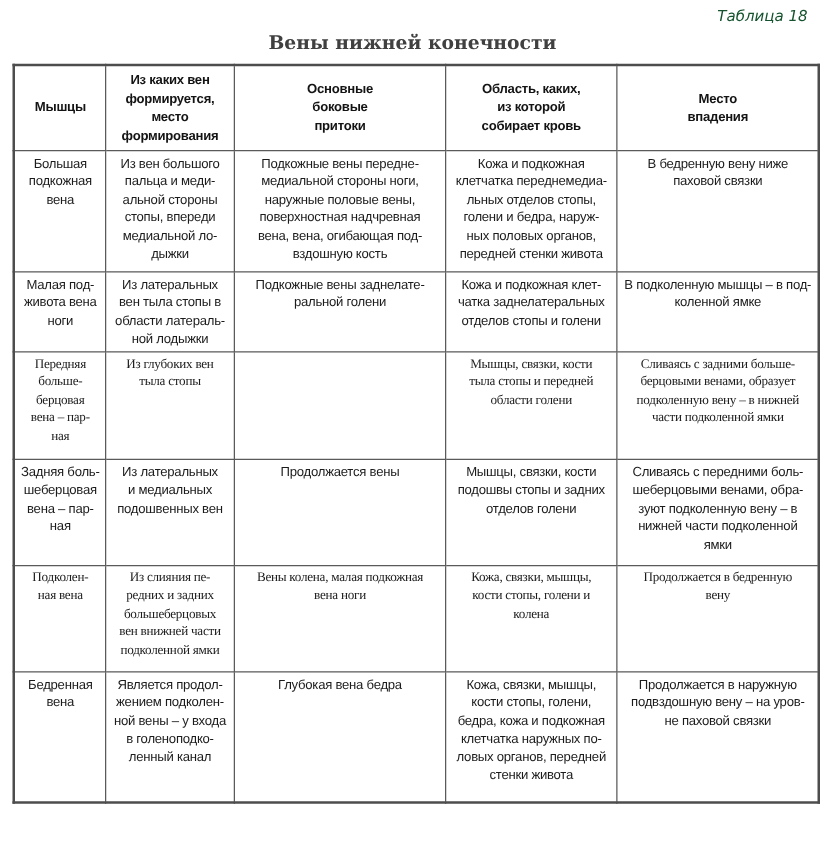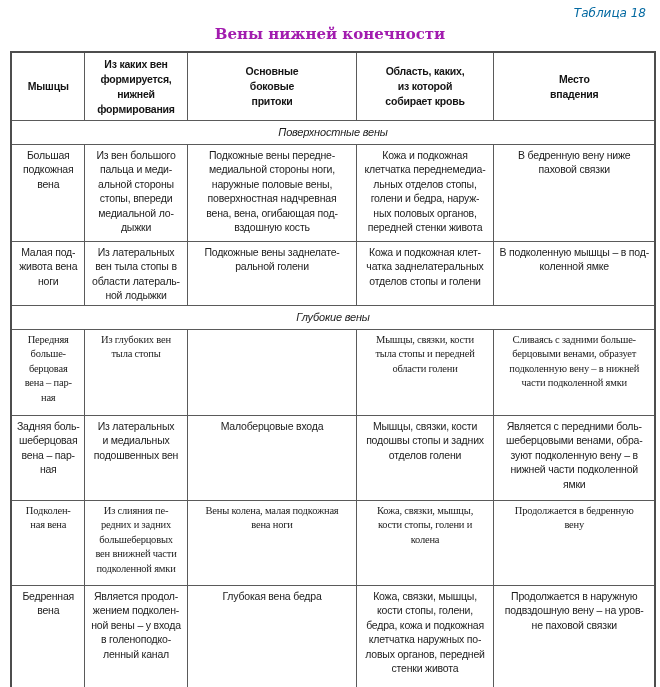--- a/index.html
+++ b/index.html
@@ -19,30 +19,30 @@
     box-sizing: border-box;
   }
   .table-label {
     padding-top: 6px;
     padding-right: 14px;
     text-align: right;
     font-family: "DejaVu Sans", sans-serif;
     font-style: italic;
     font-size: 12px;
     line-height: 14px;
-    color: #0369a1;
+    color: #14532d;
   }
   .page-title {
     margin: 6px 0 0 0;
     text-align: center;
     font-family: "DejaVu Serif", serif;
     font-weight: bold;
     font-size: 15px;
     line-height: 17px;
-    color: #a21caf;
+    color: #404040;
   }
   table.veins {
     border-collapse: collapse;
     table-layout: fixed;
     margin: 8px 0 0 10px;
     width: 644px;
     background: #ffffff;
     border: 2px solid #4d4d4d;
   }
   col.c1 { width: 73px; }
@@ -102,36 +102,33 @@
         <col class="c2">
         <col class="c3">
         <col class="c4">
         <col class="c5">
     </colgroup>
     <thead>
       <tr class="header-row">
         <th>Мышцы</th>
         <th>Из каких вен
 формируется,
-нижней
+место
 формирования</th>
         <th>Основные
 боковые
 притоки</th>
         <th>Область, каких,
 из которой
 собирает кровь</th>
         <th>Место
 впадения</th>
       </tr>
     </thead>
     <tbody>
-      <tr class="section-row">
-        <td colspan="5">Поверхностные вены</td>
-      </tr>
 
       <tr class="row-1">
         <td>Большая
 подкожная
 вена</td>
         <td>Из вен большого
 пальца и меди-
 альной стороны
 стопы, впереди
 медиальной ло-
@@ -162,23 +159,20 @@
 ной лодыжки</td>
         <td>Подкожные вены заднелате-
 ральной голени</td>
         <td>Кожа и подкожная клет-
 чатка заднелатеральных
 отделов стопы и голени</td>
         <td>В подколенную мышцы – в под-
 коленной ямке</td>
       </tr>
 
-      <tr class="section-row">
-        <td colspan="5">Глубокие вены</td>
-      </tr>
 
       <tr class="row-3">
         <td>Передняя
 больше-
 берцовая
 вена – пар-
 ная</td>
         <td>Из глубоких вен
 тыла стопы</td>
         <td></td>
@@ -192,25 +186,25 @@
       </tr>
 
       <tr class="row-4">
         <td>Задняя боль-
 шеберцовая
 вена – пар-
 ная</td>
         <td>Из латеральных
 и медиальных
 подошвенных вен</td>
-        <td>Малоберцовые входа</td>
+        <td>Продолжается вены</td>
         <td>Мышцы, связки, кости
 подошвы стопы и задних
 отделов голени</td>
-        <td>Является с передними боль-
+        <td>Сливаясь с передними боль-
 шеберцовыми венами, обра-
 зуют подколенную вену – в
 нижней части подколенной
 ямки</td>
       </tr>
 
       <tr class="row-5">
         <td>Подколен-
 ная вена</td>
         <td>Из слияния пе-

